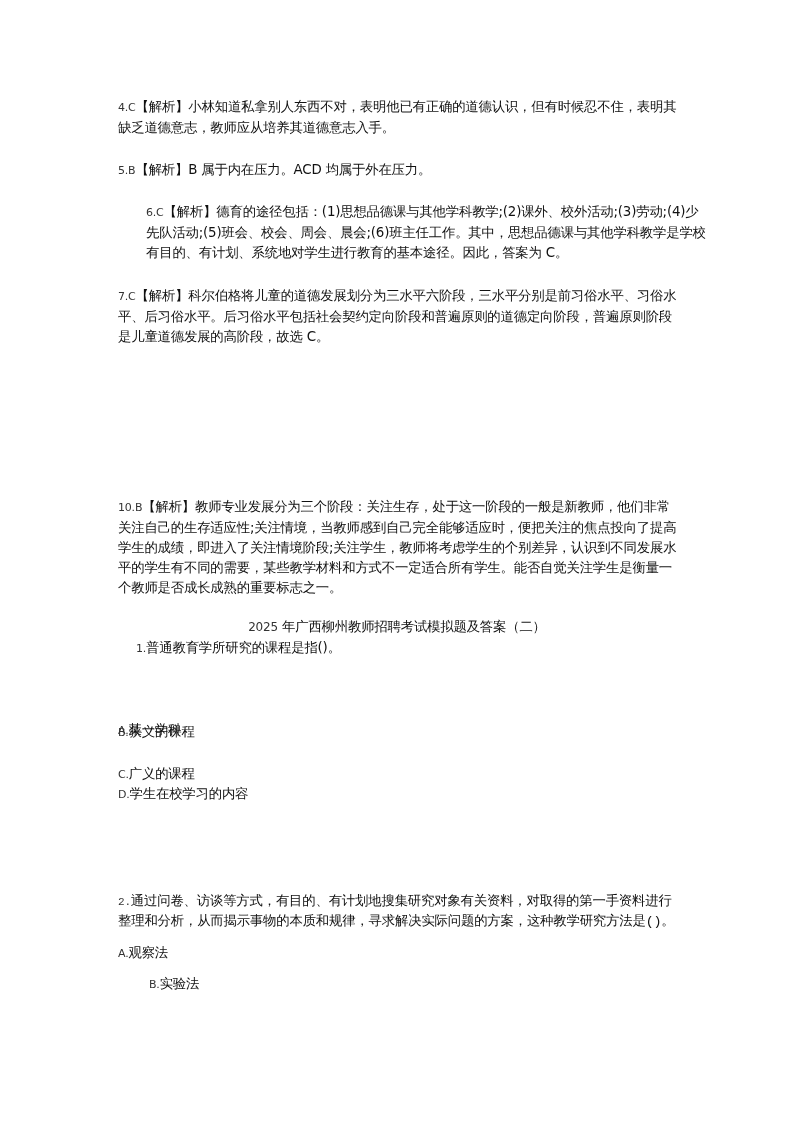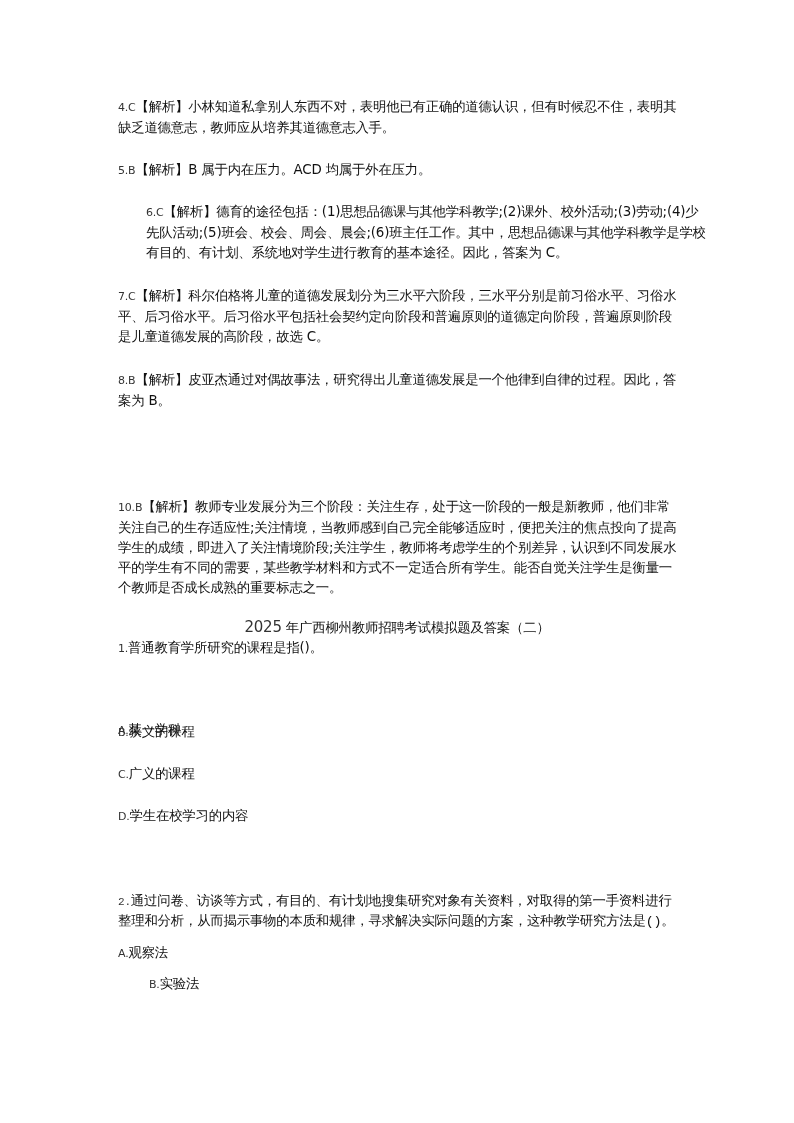--- a/index.html
+++ b/index.html
@@ -42,21 +42,21 @@
     position: absolute;
     left: 0;
     width: 794px;
     top: 618px;
     text-align: center;
     font-size: 13.4px;
     line-height: 18px;
     letter-spacing: -0.2px;
   }
   .title .yr {
-    font-size: 15px;
+    font-size: 12px;
     color: #333;
   }
 </style>
 </head>
 <body>
 
 <div class="page">
 
   <p class="para" style="top:97px;">
     <span class="lbl">4.C</span><span>【解析】小林知道私拿别人东西不对，表明他已有正确的道德认识，但有时候忍不住，表明其缺乏道德意志，教师应从培养其道德意志入手。</span>
@@ -67,46 +67,43 @@
   </p>
 
   <p class="para" style="top:202px;margin-left:28px;">
     <span class="lbl">6.C</span><span>【解析】德育的途径包括：(1)思想品德课与其他学科教学;(2)课外、校外活动;(3)劳动;(4)少先队活动;(5)班会、校会、周会、晨会;(6)班主任工作。其中，思想品德课与其他学科教学是学校有目的、有计划、系统地对学生进行教育的基本途径。因此，答案为 C。</span>
   </p>
 
   <p class="para" style="top:286px;">
     <span class="lbl">7.C</span><span>【解析】科尔伯格将儿童的道德发展划分为三水平六阶段，三水平分别是前习俗水平、习俗水平、后习俗水平。后习俗水平包括社会契约定向阶段和普遍原则的道德定向阶段，普遍原则阶段是儿童道德发展的高阶段，故选 C。</span>
   </p>
 
-  <p class="para" style="top:370px;">
-    <span class="lbl">8.B</span><span>【解析】皮亚杰通过对偶故事法，研究得出儿童道德发展是一个他律到自律的过程。因此，答案为 B。</span>
-  </p>
 
 
   <p class="para" style="top:497px;">
     <span class="lbl">10.B</span><span>【解析】教师专业发展分为三个阶段：关注生存，处于这一阶段的一般是新教师，他们非常关注自己的生存适应性;关注情境，当教师感到自己完全能够适应时，便把关注的焦点投向了提高学生的成绩，即进入了关注情境阶段;关注学生，教师将考虑学生的个别差异，认识到不同发展水平的学生有不同的需要，某些教学材料和方式不一定适合所有学生。能否自觉关注学生是衡量一个教师是否成长成熟的重要标志之一。</span>
   </p>
 
   <div class="title">
     <span class="yr">2025</span><span> 年广西柳州教师招聘考试模拟题及答案（二）</span>
   </div>
 
-  <p class="para" style="top:638px;">
+  <p class="para" style="top:638px;margin-left:18px;">
     <span class="lbl">1.</span><span>普通教育学所研究的课程是指()。</span>
   </p>
   <p class="para" style="top:720px;">
     <span class="lbl">A.</span><span>某一学科</span>
   </p>
   <p class="para" style="top:764px;">
     <span class="lbl">C.</span><span>广义的课程</span>
   </p>
   <p class="para" style="top:722px;">
     <span class="lbl">B.</span><span>狭义的课程</span>
   </p>
-  <p class="para" style="top:806px;">
+  <p class="para" style="top:784px;">
     <span class="lbl">D.</span><span>学生在校学习的内容</span>
   </p>
 
   <p class="para" style="top:892px;font-family:Liberation Mono, monospace;">
     <span class="lbl">2.</span><span>通过问卷、访谈等方式，有目的、有计划地搜集研究对象有关资料，对取得的第一手资料进行整理和分析，从而揭示事物的本质和规律，寻求解决实际问题的方案，这种教学研究方法是()。</span>
   </p>
   <p class="para" style="top:932px;margin-top:11px;">
     <span class="lbl">A.</span><span>观察法</span>
   </p>
   <p class="para" style="top:974px;margin-left:31px;">

